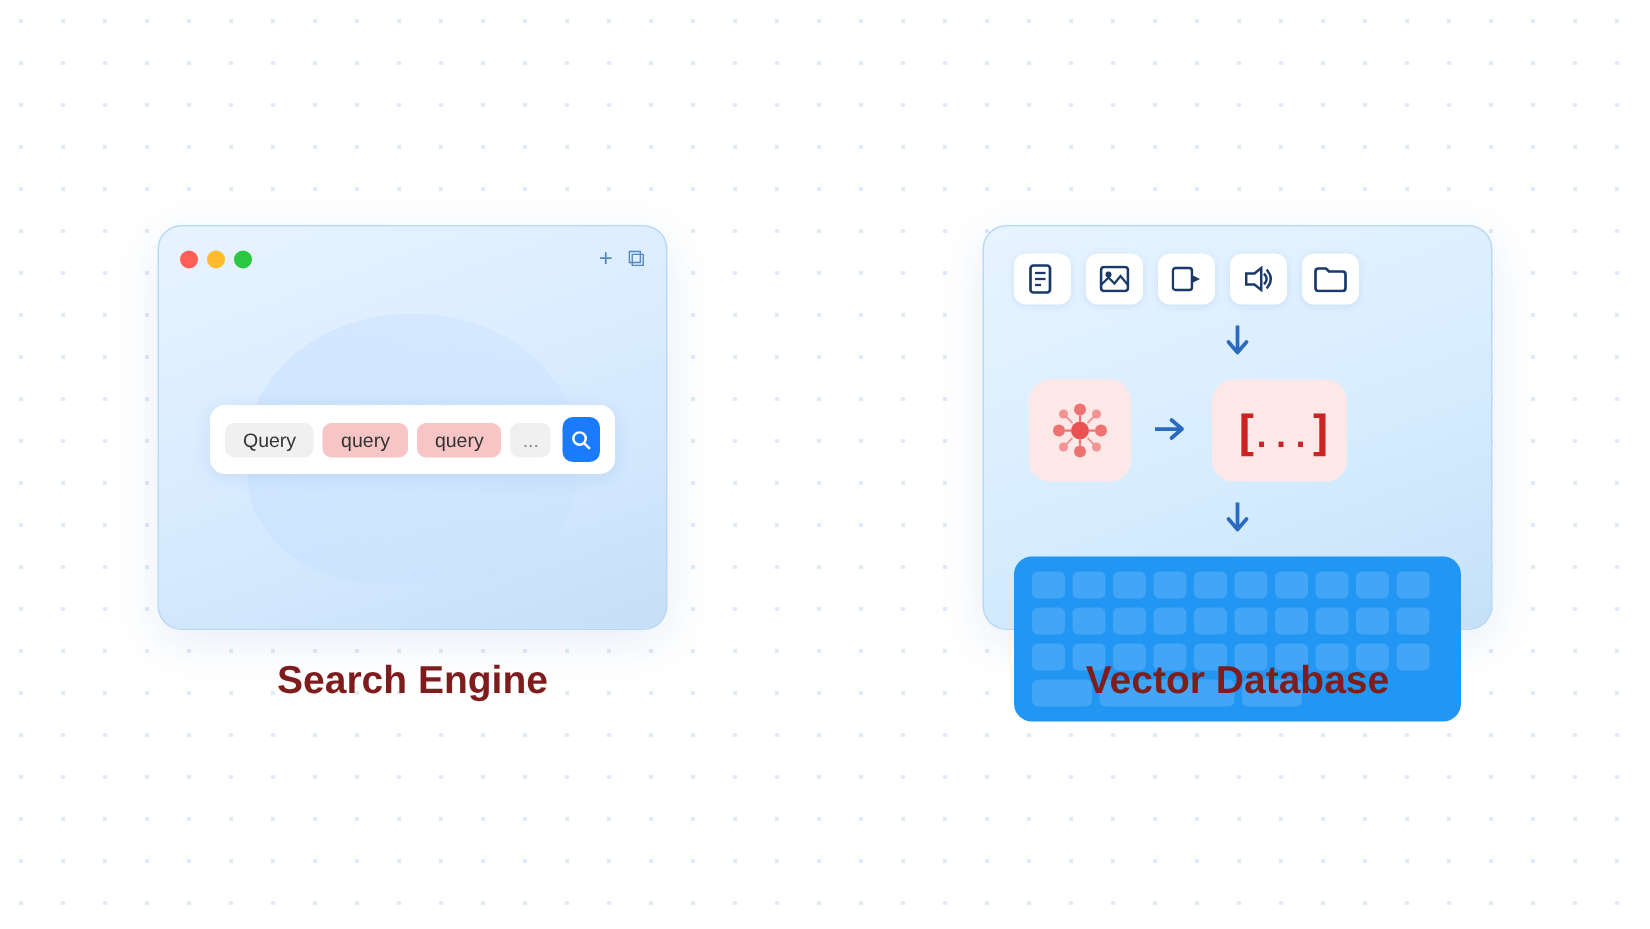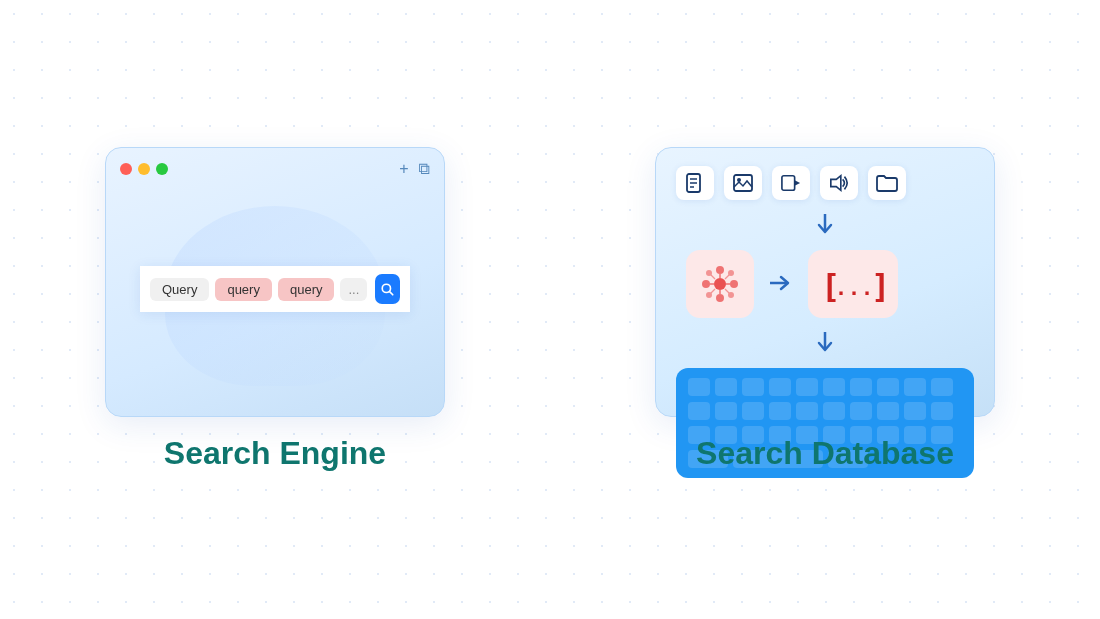--- a/index.html
+++ b/index.html
@@ -103,21 +103,21 @@
       border-radius: 50% 50% 40% 40%;
       opacity: 0.7;
       z-index: 0;
     }
 
     .search-bar {
       display: flex;
       align-items: center;
       gap: 6px;
       background: #ffffff;
-      border-radius: 0;
+      border-radius: 10px;
       padding: 8px 10px;
       box-shadow: 0 2px 12px rgba(30,80,180,0.10);
       margin-top: 60px;
       position: relative;
       z-index: 1;
       width: 270px;
     }
 
     .search-tag {
       padding: 4px 12px;
@@ -146,23 +146,23 @@
       border-radius: 7px;
       display: flex;
       align-items: center;
       justify-content: center;
       color: white;
       font-size: 14px;
       margin-left: 2px;
     }
 
     .section-label {
-      font-size: 32px;
+      font-size: 26px;
       font-weight: 800;
-      color: #0f766e;
+      color: #7f1d1d;
     }
 
     
     .vs-badge {
       display: flex;
       align-items: center;
       justify-content: center;
       flex-direction: column;
       width: 100px;
       flex-shrink: 0;
@@ -478,16 +478,16 @@
           <div class="key"></div>
         </div>
         <div class="keyboard-row">
           <div class="key wide"></div>
           <div class="key space"></div>
           <div class="key wide"></div>
         </div>
       </div>
 
     </div>
-    <div class="section-label">Search Database</div>
+    <div class="section-label">Vector Database</div>
   </div>
 
 </div>
 
 </body></html>

